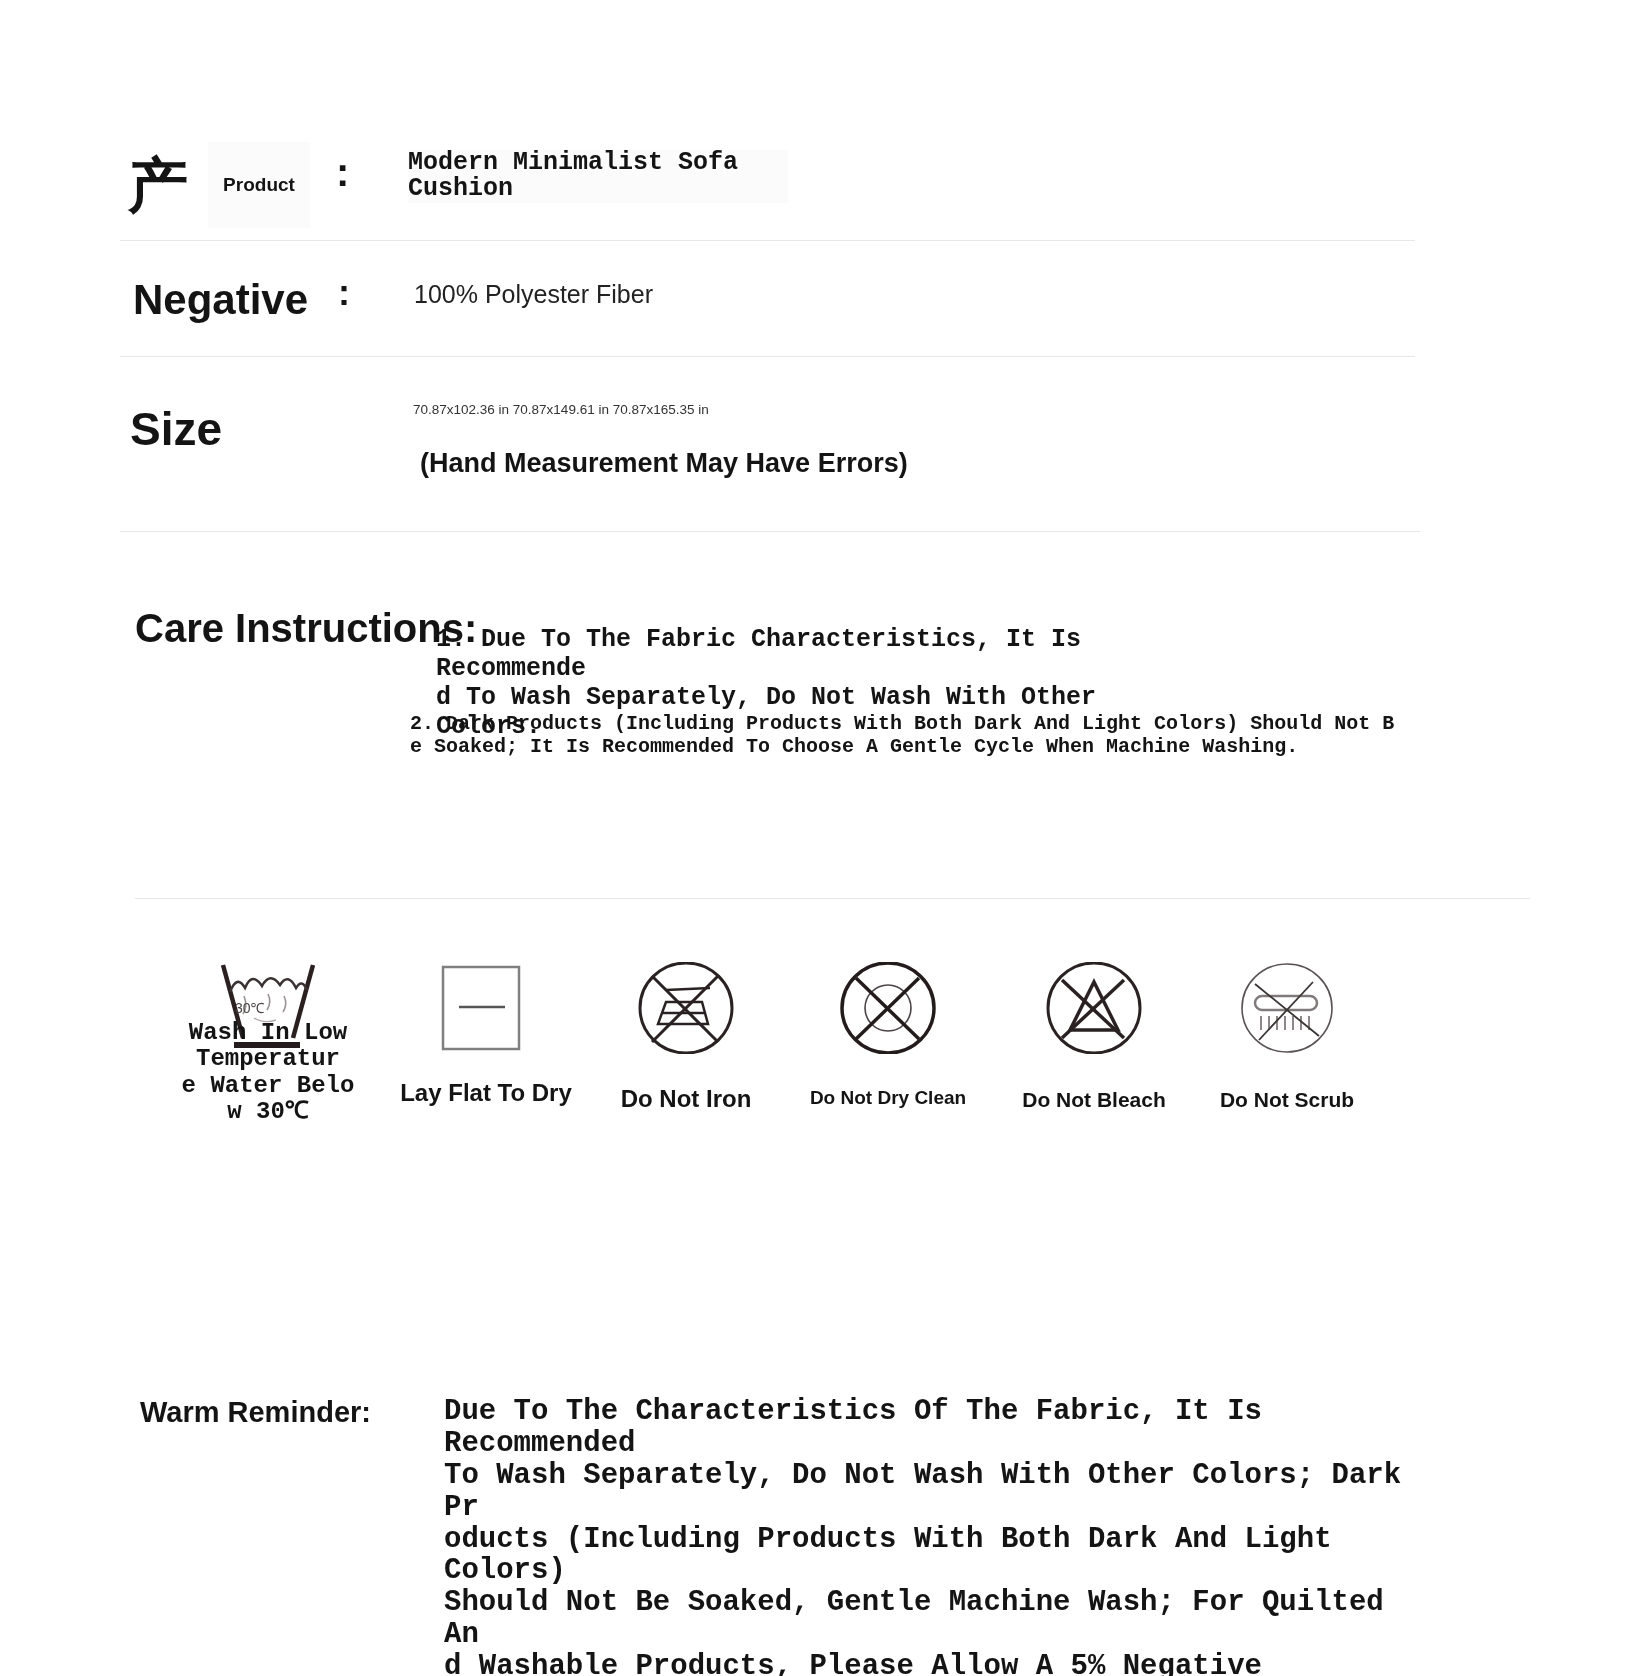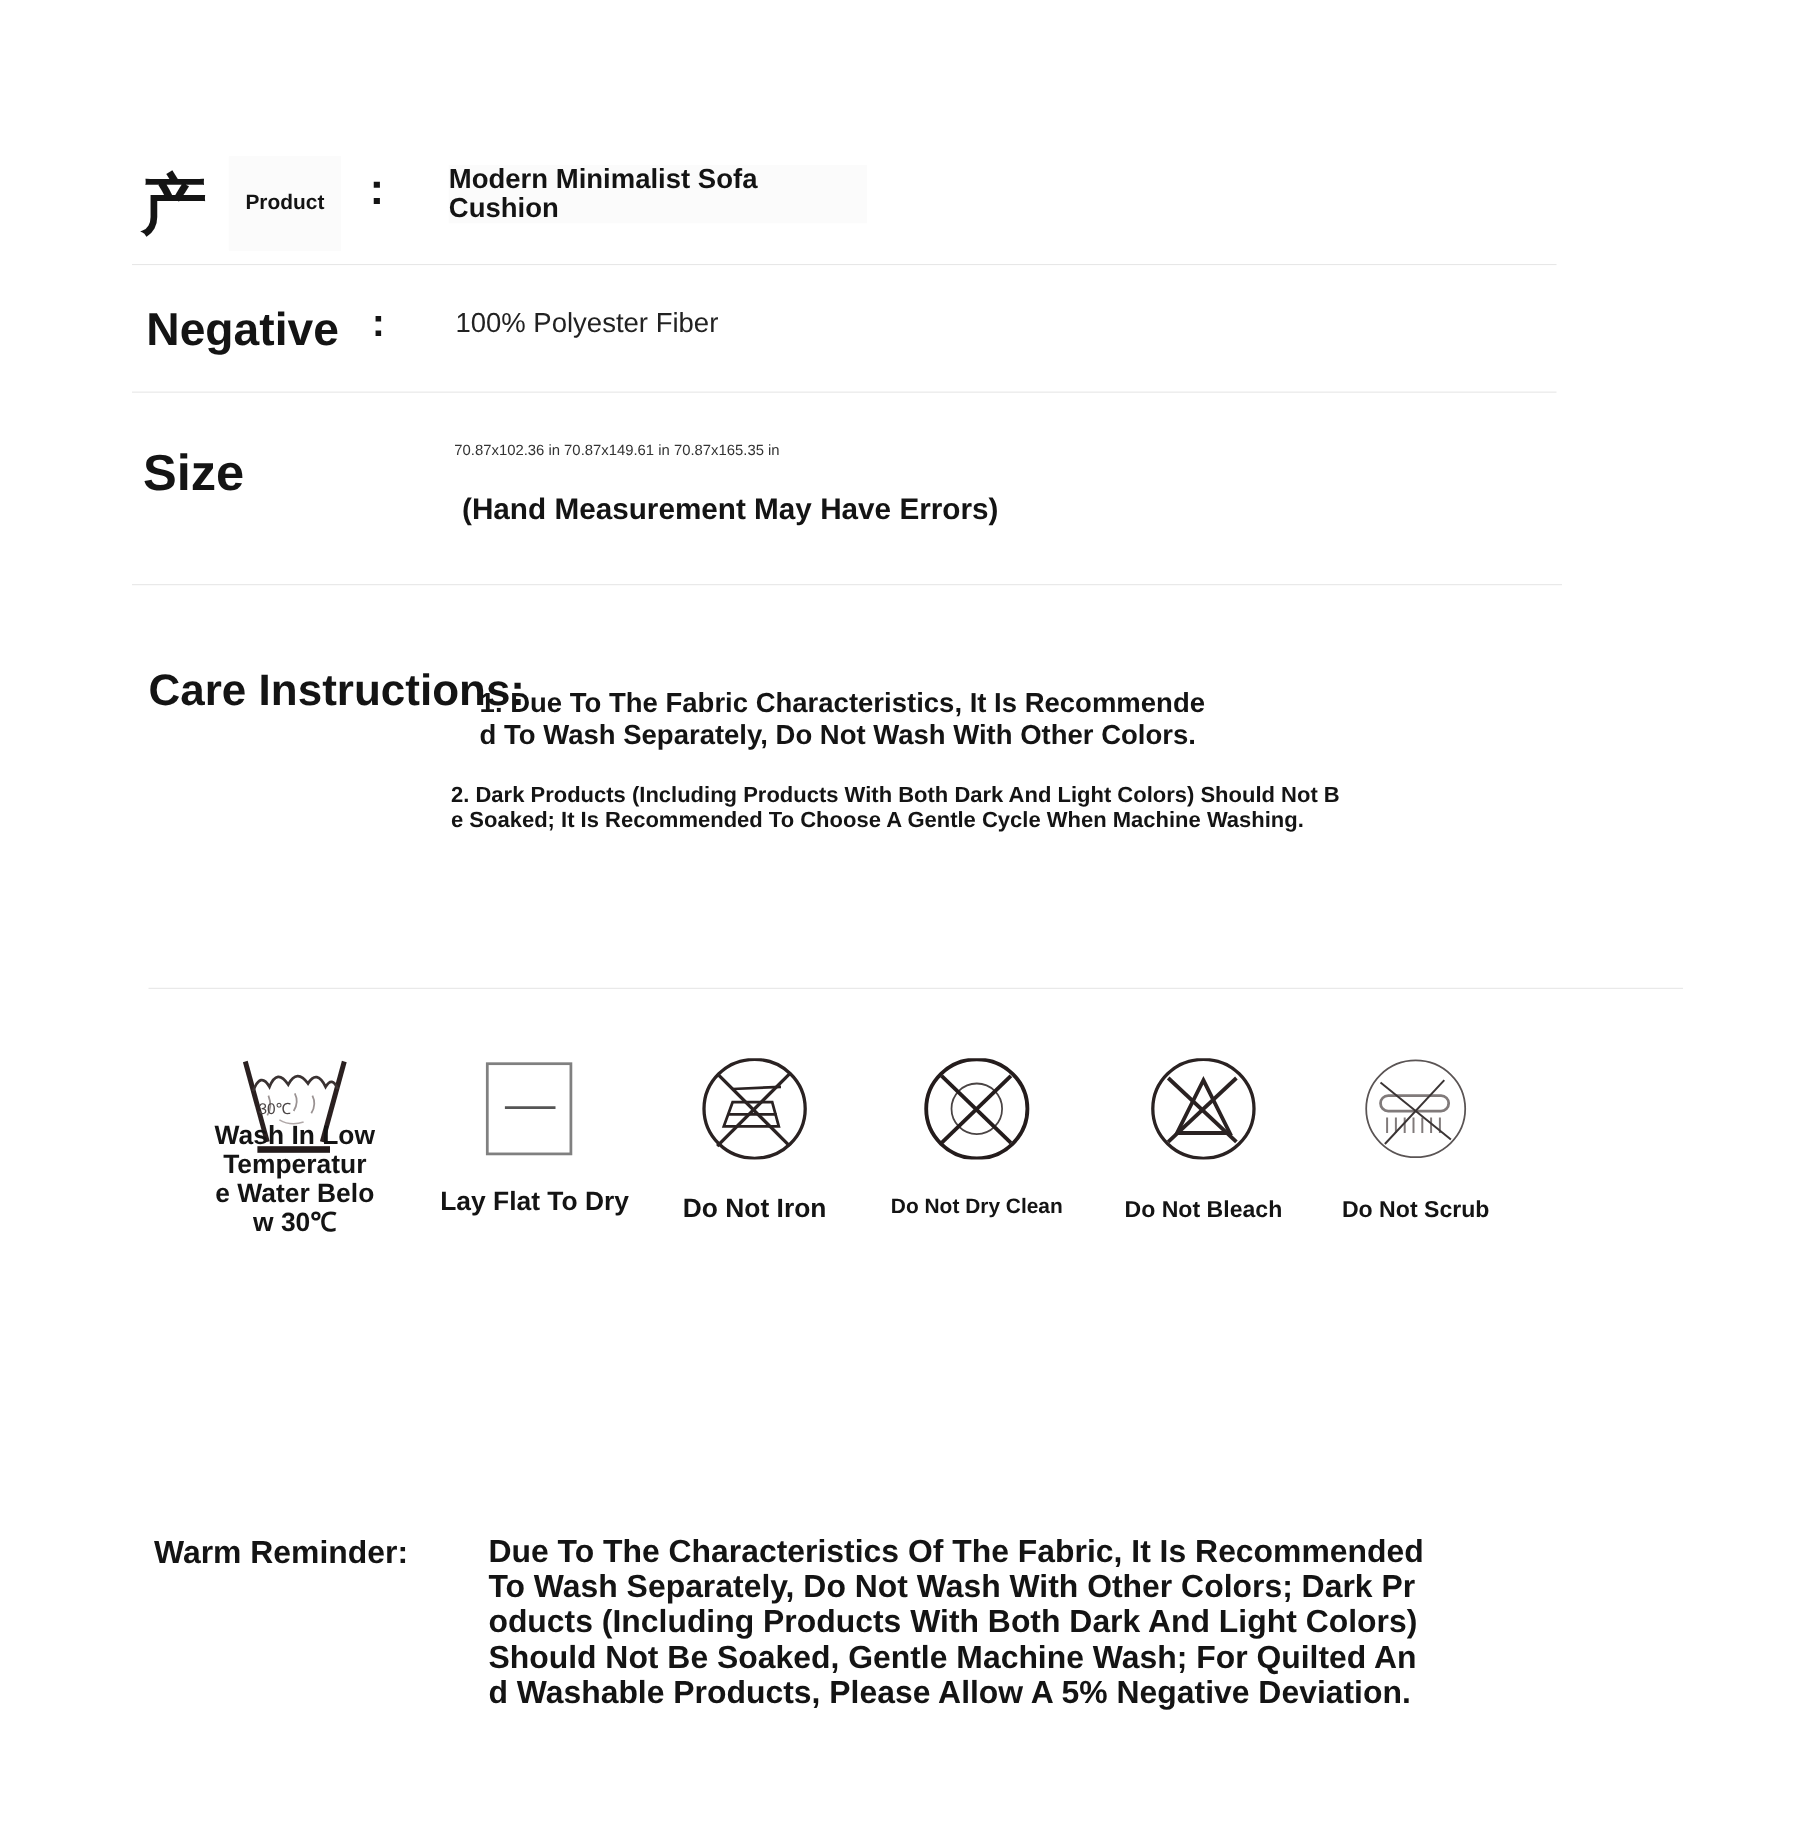--- a/index.html
+++ b/index.html
@@ -7,21 +7,21 @@
   #page {
     position: relative;
     width: 1644px;
     height: 1676px;
     background: #ffffff;
     font-family: "Liberation Sans", sans-serif;
     color: #141414;
     overflow: hidden;
   }
   .abs { position: absolute; }
-  .pre { white-space: pre-line; }
+  .pre { white-space: pre-line; font-family: Liberation Mono, monospace; }
   .center { text-align: center; }
   .divider {
     position: absolute;
     height: 1px;
     background: #e7e7e7;
   }
   .soft-bg { background: #fbfbfb; }
 
   
   .cn-char { left: 128px; top: 146px; font-size: 60px; font-weight: 700; }

